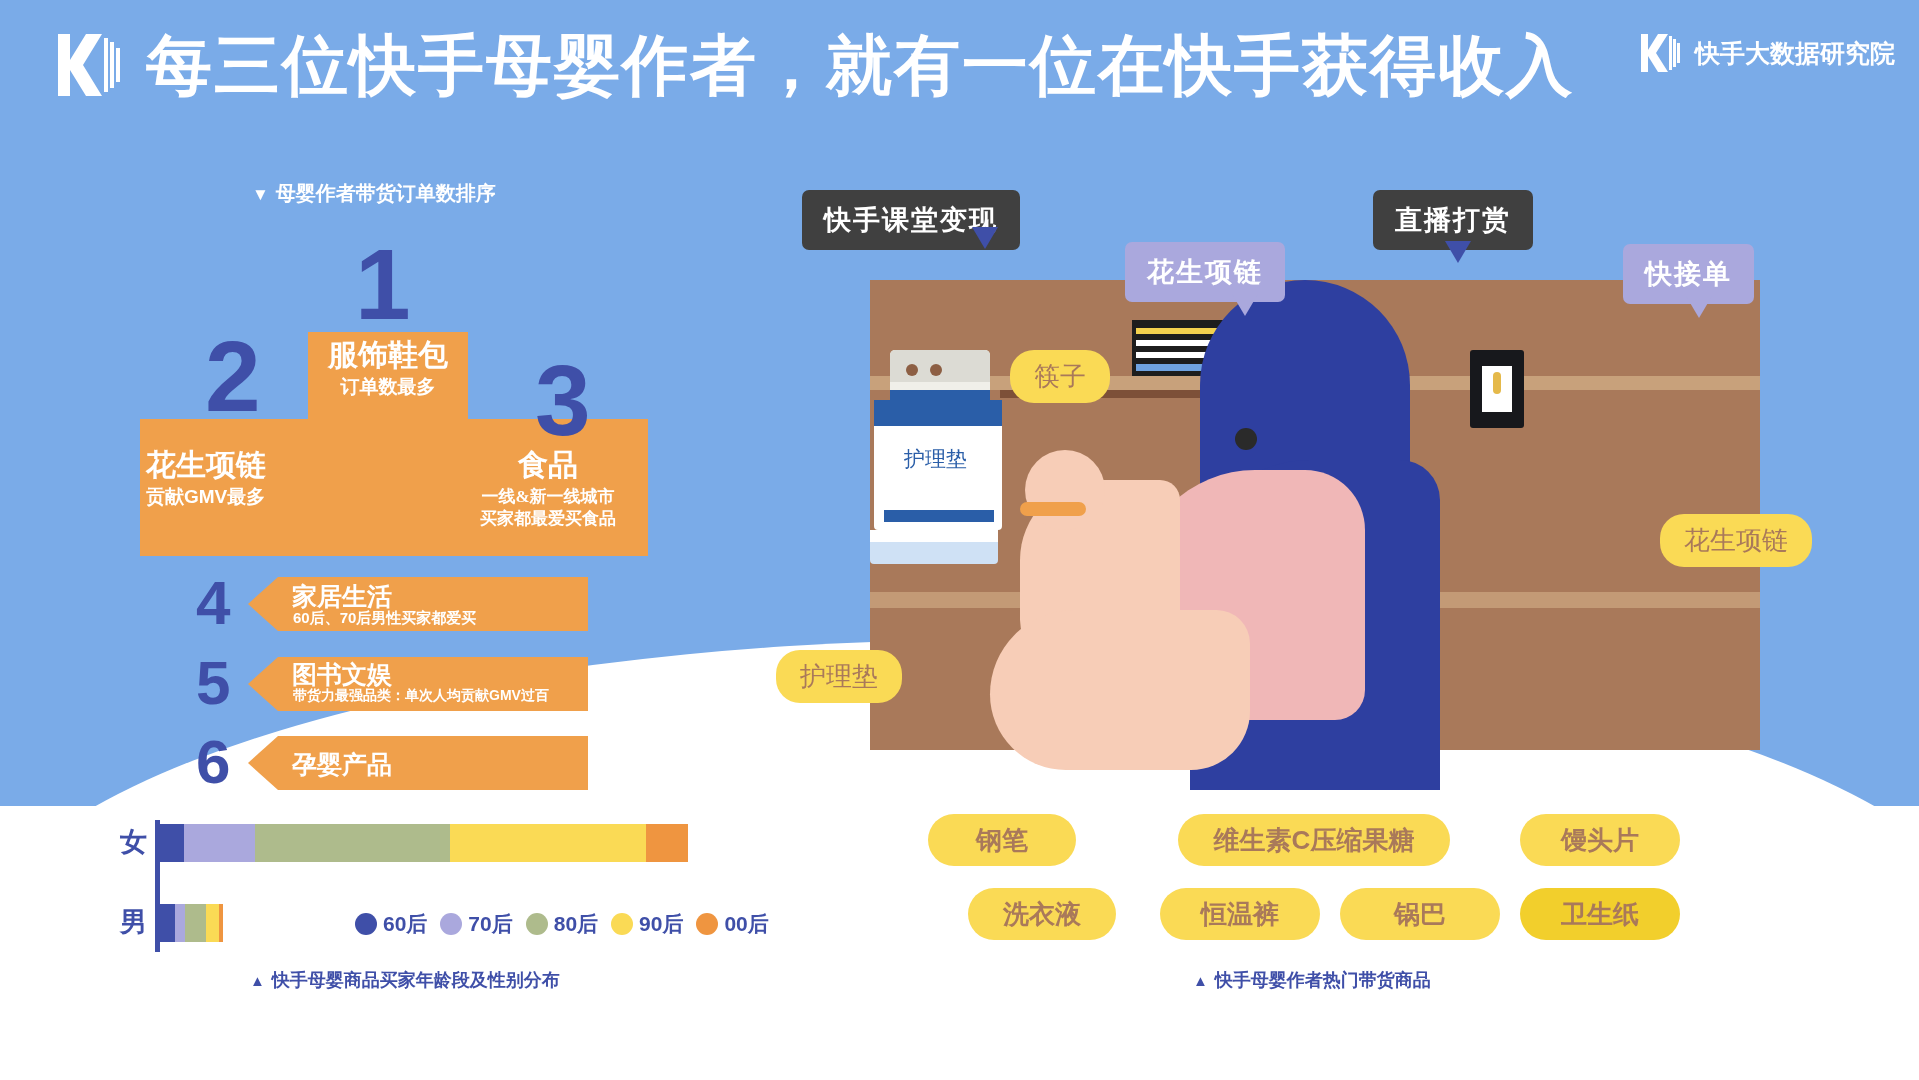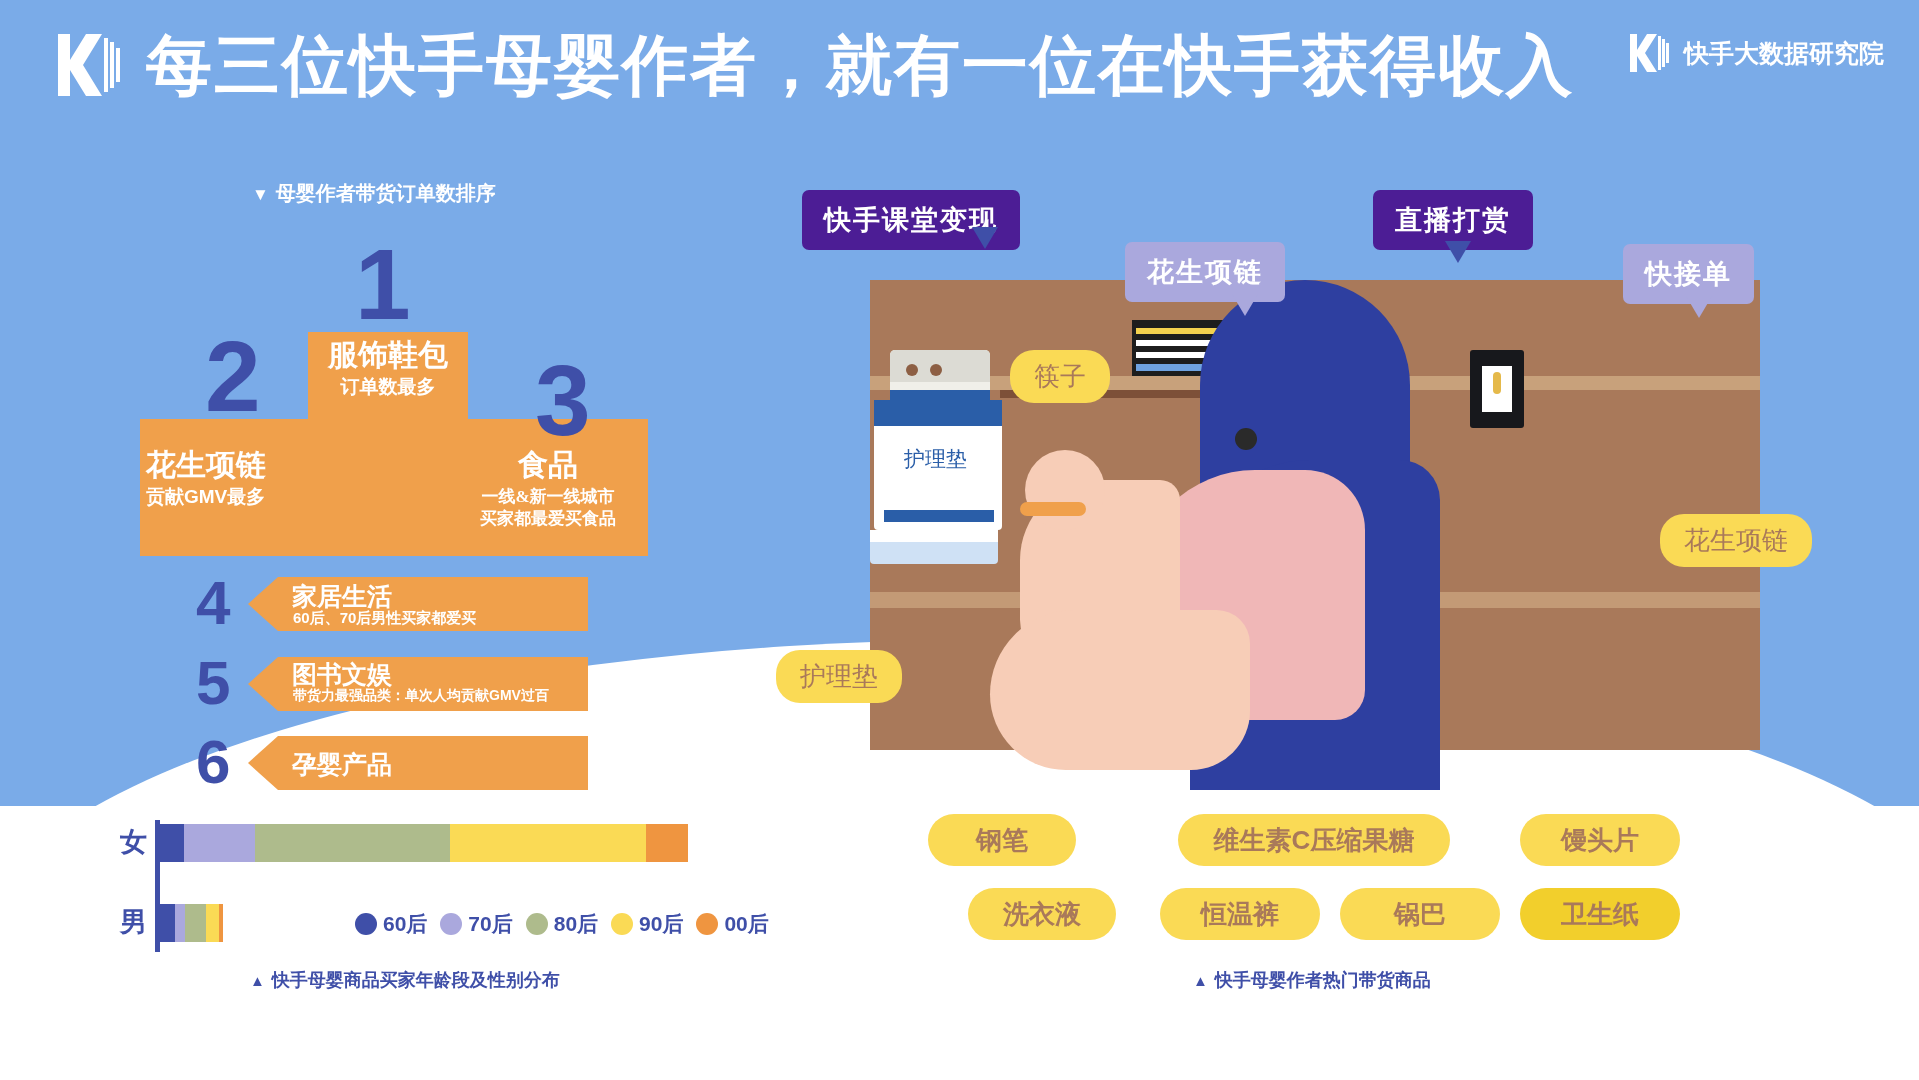--- a/index.html
+++ b/index.html
@@ -29,21 +29,21 @@
   .header{position:absolute;left:0;top:0;width:1919px;height:128px;}
   .logo-mark{
     position:absolute;left:52px;top:28px;width:74px;height:74px;
   }
   .title{
     position:absolute;left:146px;top:28px;
     font-size:66px;font-weight:bold;color:#ffffff;letter-spacing:2px;
     white-space:nowrap;line-height:74px;
   }
   .brand{
-    position:absolute;right:35px;top:30px;display:flex;align-items:center;gap:12px;
+    position:absolute;right:24px;top:30px;display:flex;align-items:center;gap:12px;
   }
   .brand-mark{width:46px;height:46px;}
   .brand-text{font-size:25px;font-weight:bold;color:#ffffff;white-space:nowrap;}
 
   
   .left-caption{
     position:absolute;left:252px;top:180px;
     font-size:20px;font-weight:bold;color:#ffffff;white-space:nowrap;
   }
   .left-caption .tri{font-size:17px;margin-right:7px;}
@@ -108,21 +108,21 @@
   .shelf{position:absolute;background:#8d5f44;}
   .shelf-board{position:absolute;background:#e2c398;}
   .box{position:absolute;}
 
   
   .bubble{
     position:absolute;padding:12px 22px;border-radius:7px;
     font-size:27px;font-weight:bold;color:#ffffff;white-space:nowrap;
     font-family:"Liberation Serif","DejaVu Serif",serif;letter-spacing:2px;
   }
-  .bubble.dark{background:#4c1d95;}
+  .bubble.dark{background:#404040;}
   .bubble.light{background:#aaa8dd;}
   .bubble-tail{position:absolute;width:0;height:0;border-left:13px solid transparent;border-right:13px solid transparent;}
   .tail-dark{border-top:22px solid #3f4fa8;}
   .tail-light{border-top:22px solid #aaa8dd;}
 
   
   .ylabel{
     position:absolute;background:#fada55;border-radius:24px;padding:9px 24px;
     font-size:26px;font-weight:normal;color:#a9795a;white-space:nowrap;
   }

